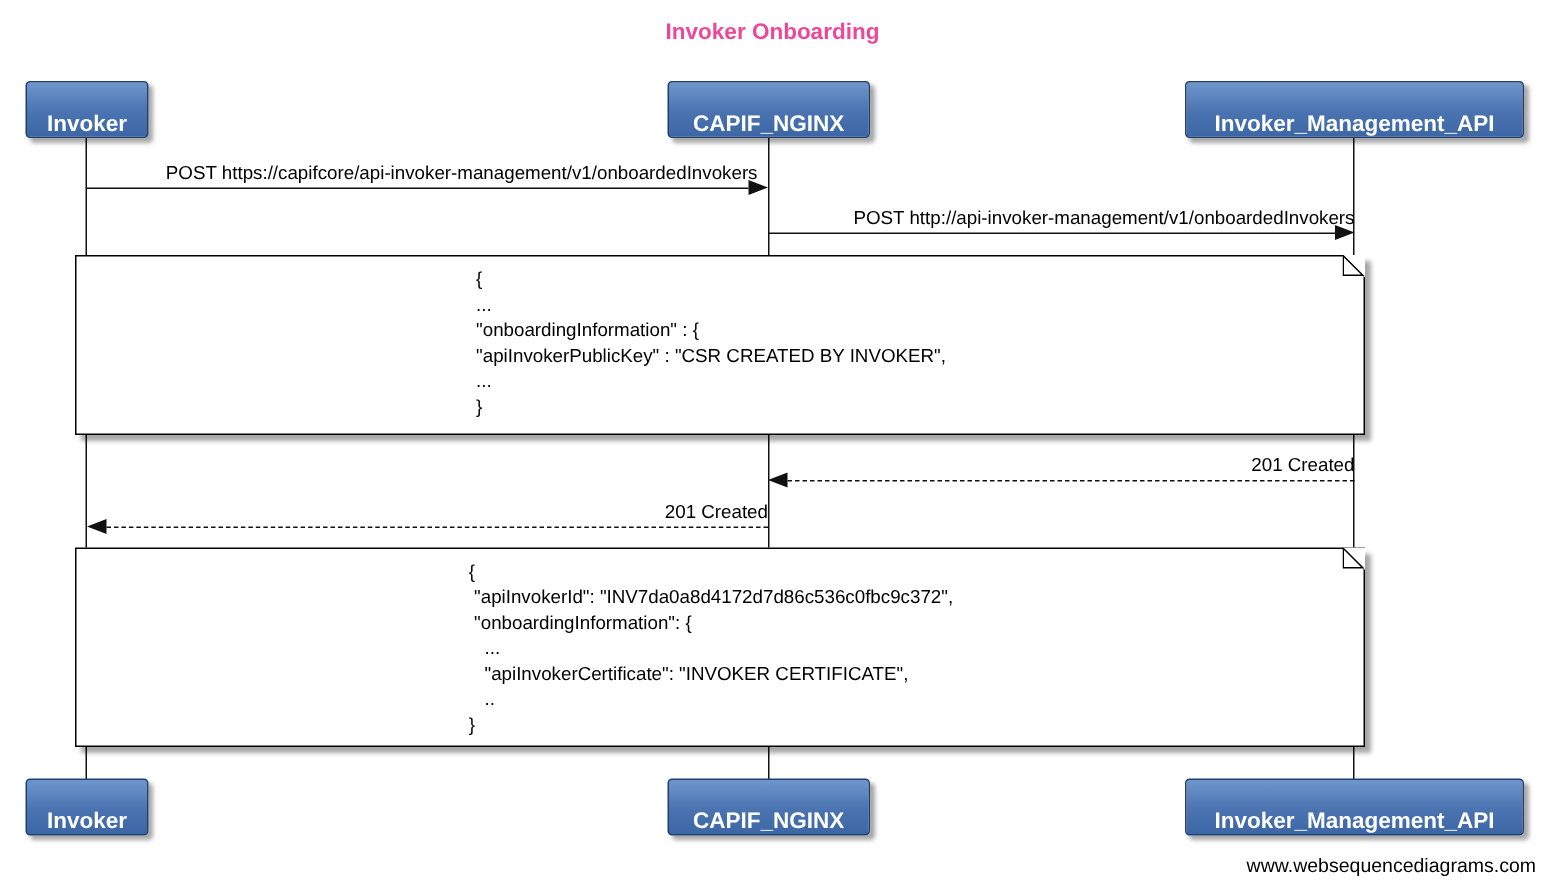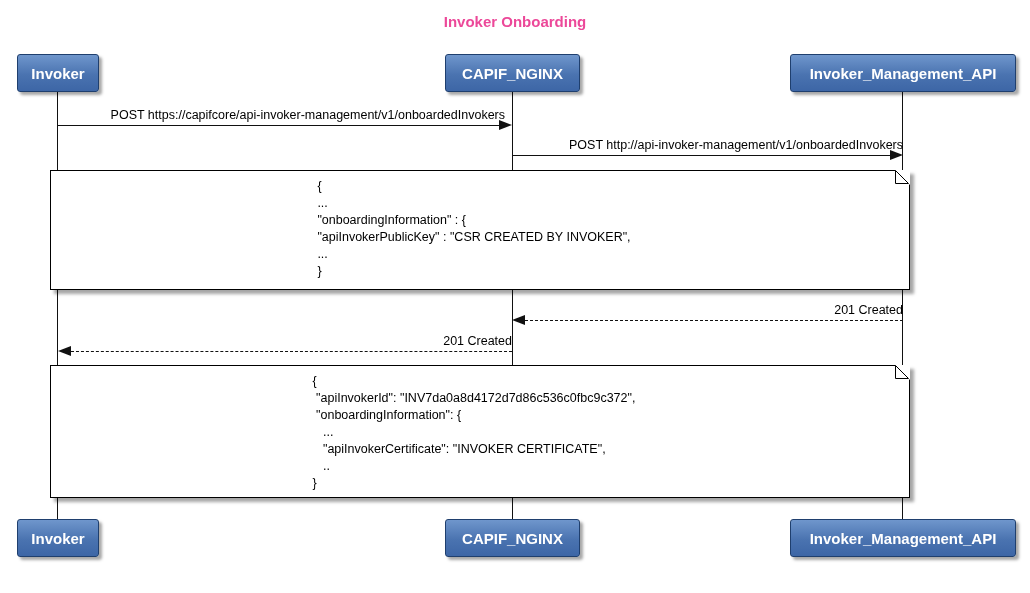--- a/index.html
+++ b/index.html
@@ -28,21 +28,21 @@
     top: 92px;
     height: 428px;
     width: 0;
     border-left: 1px solid var(--line-color, #3a3a3a);
   }
 
   .actor {
     position: absolute;
     height: 38px;
     display: flex;
-    align-items: center;
+    align-items: flex-end;
     justify-content: center;
     background: linear-gradient(180deg, var(--actor-fill-top, #6f96cc) 0%, #4a73b0 55%, var(--actor-fill-bottom, #3d66a6) 100%);
     border: 1px solid var(--actor-border, #1f3f6e);
     border-radius: 3px;
     box-shadow: 3px 3px 3px rgba(0,0,0,0.35);
     color: var(--actor-text, #ffffff);
     font-size: 15px;
     font-weight: bold;
   }
 
@@ -182,14 +182,15 @@
   <div class="actor" style="left:17px; top:519px; width:82px;">
     <span>Invoker</span>
   </div>
   <div class="actor" style="left:445px; top:519px; width:135px;">
     <span>CAPIF_NGINX</span>
   </div>
   <div class="actor" style="left:790px; top:519px; width:226px;">
     <span>Invoker_Management_API</span>
   </div>
 
+  <div class="footer">www.websequencediagrams.com</div>
 
 </div>
 
 </body></html>

